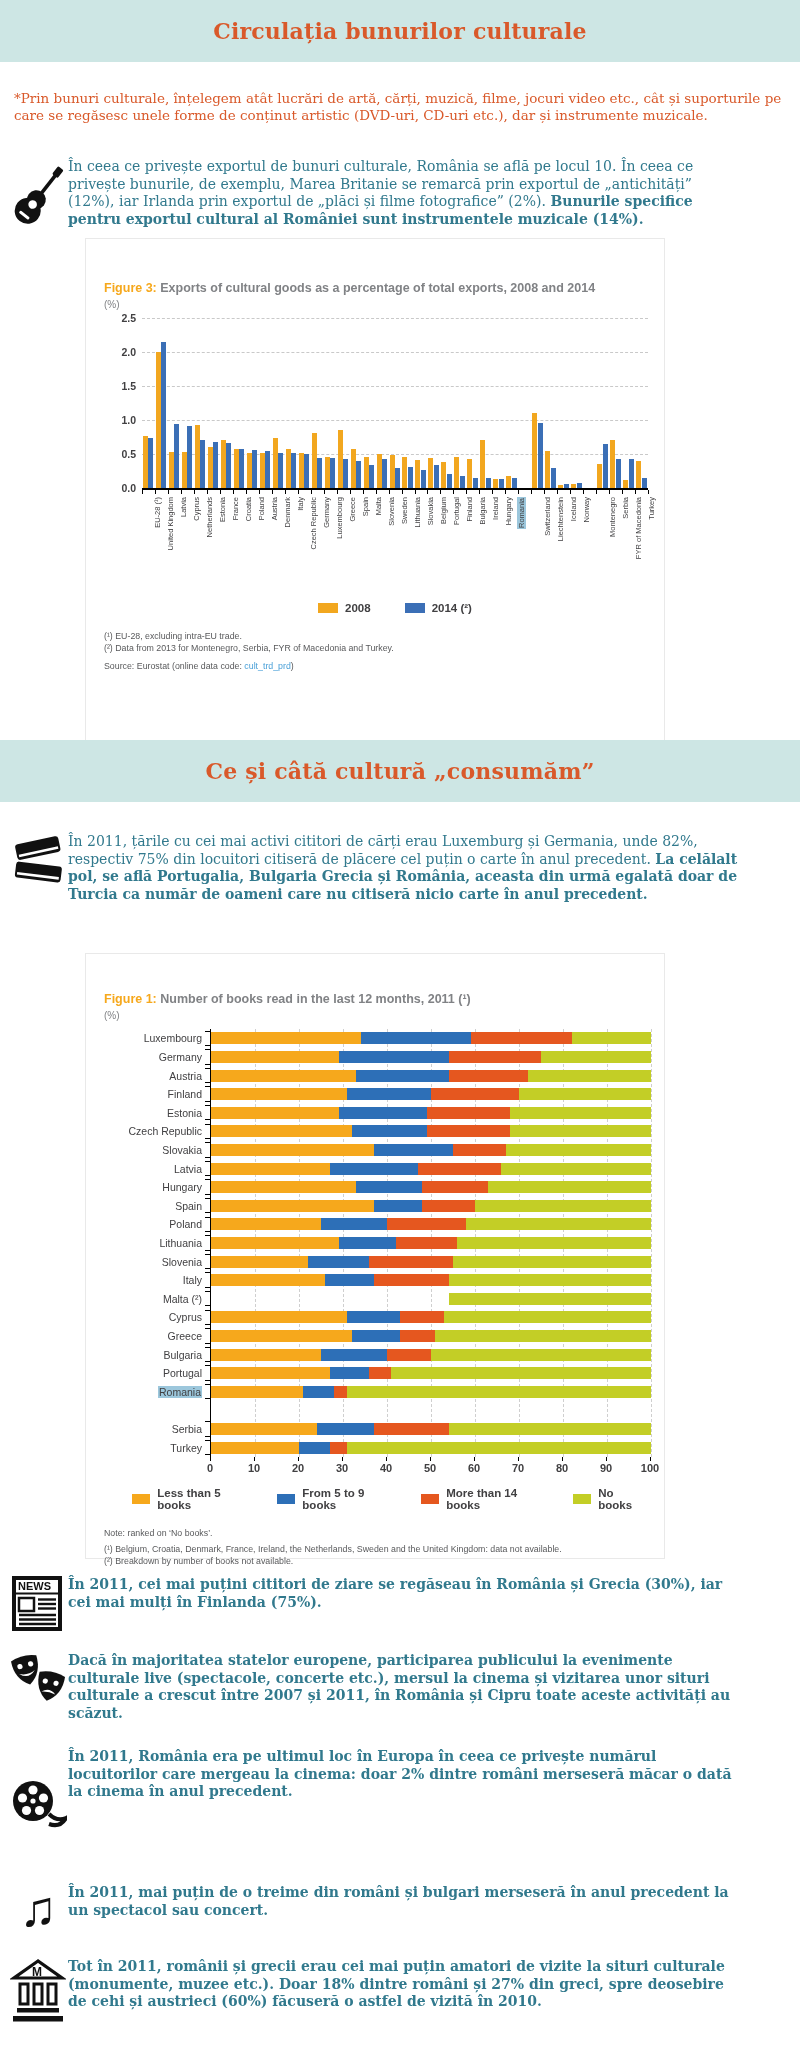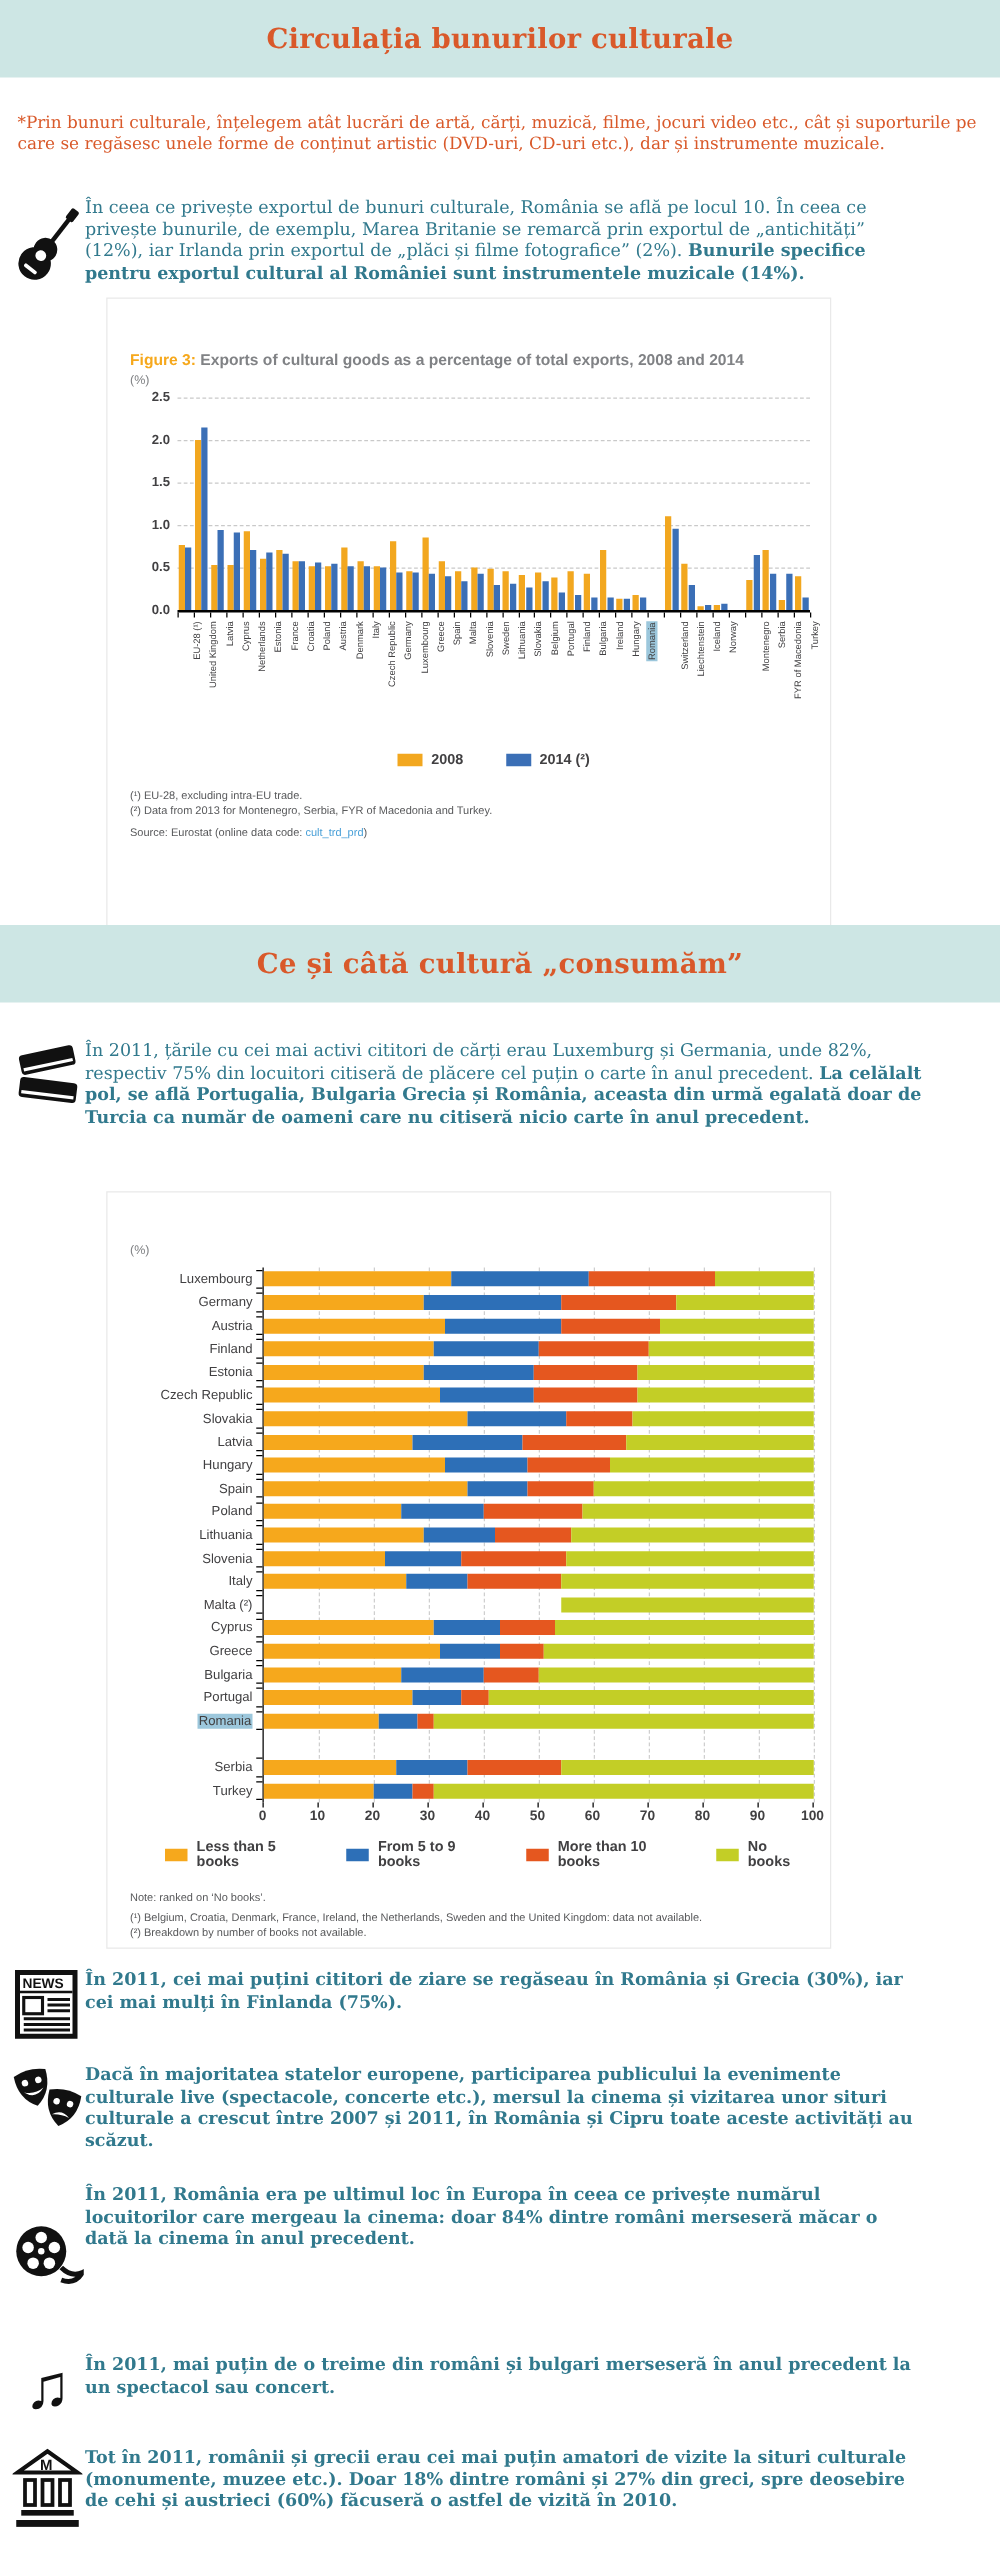--- a/index.html
+++ b/index.html
@@ -284,20 +284,21 @@
         <g transform="rotate(7 28 42)">
           <rect x="5" y="31" width="46" height="16" rx="3" fill="#111"></rect>
           <rect x="7" y="41.5" width="42" height="2.6" fill="#fff"></rect>
         </g>
       </svg>
     </div>
     <p><span>În 2011, țările cu cei mai activi cititori de cărți erau Luxemburg și Germania, unde 82%, respectiv 75% din locuitori citiseră de plăcere cel puțin o carte în anul precedent. </span><b>La celălalt pol, se află Portugalia, Bulgaria Grecia și România, aceasta din urmă egalată doar de Turcia ca număr de oameni care nu citiseră nicio carte în anul precedent.</b></p>
   </div>
 
   <div class="figure" style="top:953px;height:606px;padding-top:38px">
+    <div class="fig-title"><span class="flab">Figure 1:</span><span> Number of books read in the last 12 months, 2011 (¹)</span></div>
     <div class="fig-unit">(%)</div>
     <div class="f1-wrap">
       <div id="f1-labels" style="height: 427.8px;">
           <div class="f1-lab" style="top: 3.3px;"><span>Luxembourg</span></div>
           <div class="f1-lab" style="top: 21.9px;"><span>Germany</span></div>
           <div class="f1-lab" style="top: 40.5px;"><span>Austria</span></div>
           <div class="f1-lab" style="top: 59.1px;"><span>Finland</span></div>
           <div class="f1-lab" style="top: 77.7px;"><span>Estonia</span></div>
           <div class="f1-lab" style="top: 96.3px;"><span>Czech Republic</span></div>
           <div class="f1-lab" style="top: 114.9px;"><span>Slovakia</span></div>
@@ -465,21 +466,21 @@
         <div class="lg-item">
           <span class="sw" style="background: rgb(246, 168, 28);"></span>
           <span>Less than 5 books</span>
         </div>
         <div class="lg-item">
           <span class="sw" style="background: rgb(45, 111, 183);"></span>
           <span>From 5 to 9 books</span>
         </div>
         <div class="lg-item">
           <span class="sw" style="background: rgb(229, 87, 31);"></span>
-          <span>More than 10 books</span>
+          <span>More than 14 books</span>
         </div>
         <div class="lg-item">
           <span class="sw" style="background: rgb(195, 206, 38);"></span>
           <span>No books</span>
         </div>
       </div>
     <div class="fig-notes">
       <div>Note: ranked on ‘No books’.</div>
       <div class="fn" style="margin-top:4px">(¹) Belgium, Croatia, Denmark, France, Ireland, the Netherlands, Sweden and the United Kingdom: data not available.</div>
       <div class="fn">(²) Breakdown by number of books not available.</div>
@@ -532,21 +533,21 @@
         <circle cx="24" cy="25" r="20" fill="#111"></circle>
         <circle cx="24" cy="25" r="2.6" fill="#fff"></circle>
         <circle cx="24" cy="14" r="4.6" fill="#fff"></circle>
         <circle cx="13.5" cy="22" r="4.6" fill="#fff"></circle>
         <circle cx="17.5" cy="34.5" r="4.6" fill="#fff"></circle>
         <circle cx="30.5" cy="34.5" r="4.6" fill="#fff"></circle>
         <circle cx="34.5" cy="22" r="4.6" fill="#fff"></circle>
         <path d="M40,38 Q48,46 57,42 Q51,52 40,48" fill="none" stroke="#111" stroke-width="4"></path>
       </svg>
     </div>
-    <p><b>În 2011, România era pe ultimul loc în Europa în ceea ce privește numărul locuitorilor care mergeau la cinema: doar 84% dintre români merseseră măcar o dată la cinema în anul precedent.</b><br></p>
+    <p><b>În 2011, România era pe ultimul loc în Europa în ceea ce privește numărul locuitorilor care mergeau la cinema: doar 2% dintre români merseseră măcar o dată la cinema în anul precedent.</b><br></p>
   </div>
 
   <div class="item" style="top:1884px;left:8px">
     <div class="ic">
         <span class="note-ic">♫</span>
       </div>
     <p><b>În 2011, mai puțin de o treime din români și bulgari merseseră în anul precedent la un spectacol sau concert.</b></p>
   </div>
 
   <div class="item" style="top:1958px;left:8px">

